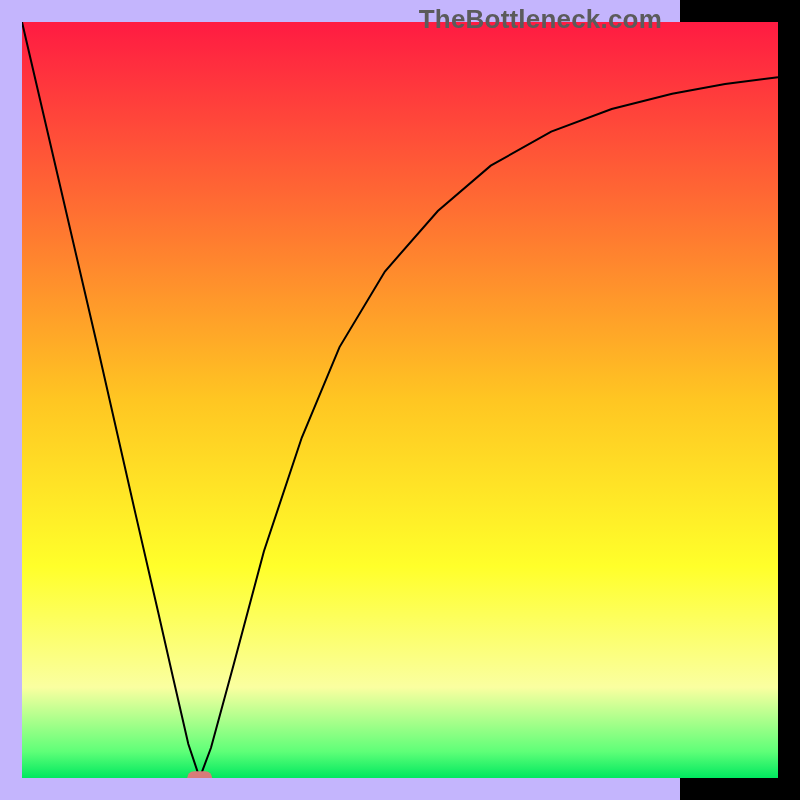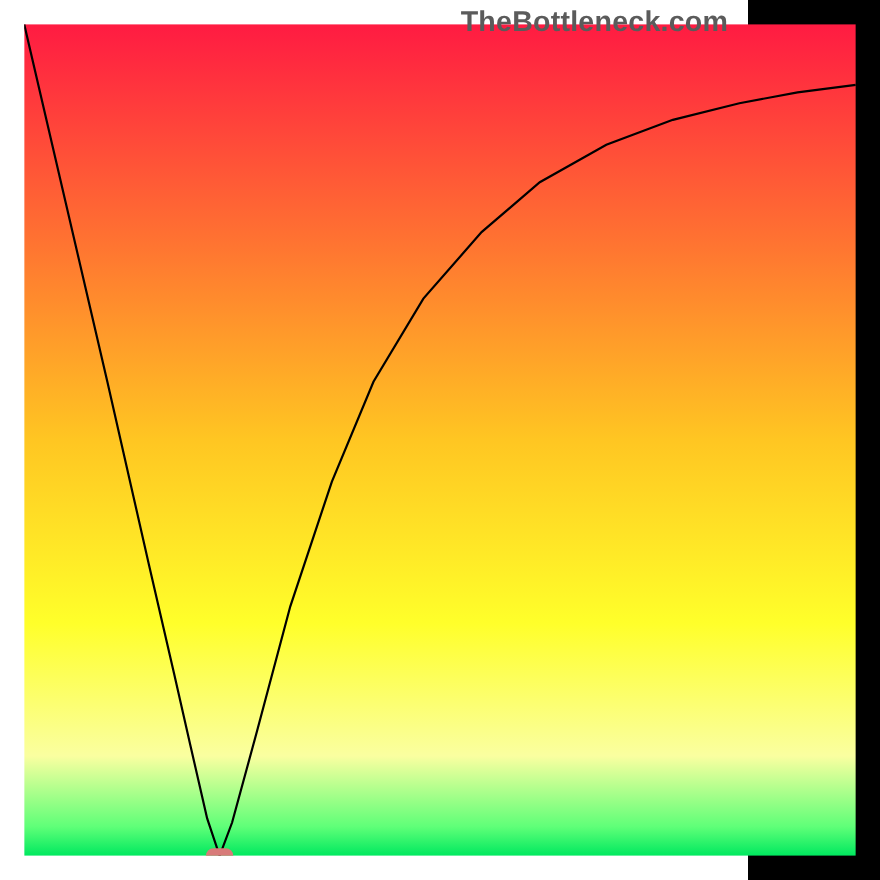--- a/index.html
+++ b/index.html
@@ -8,21 +8,21 @@
     width: 800px;
     height: 800px;
     background: #000;
     font-family: Arial, Helvetica, sans-serif;
     overflow: hidden;
   }
   .frame {
     position: relative;
     width: 680px;
     height: 800px;
-    background: #ffffff;
+    background: #c4b5fd;
   }
   .watermark {
     position: absolute;
     top: 4px;
     right: 18px;
     font-size: 26px;
     font-weight: 600;
     color: #5b5b5b;
     letter-spacing: 0.2px;
     z-index: 10;

